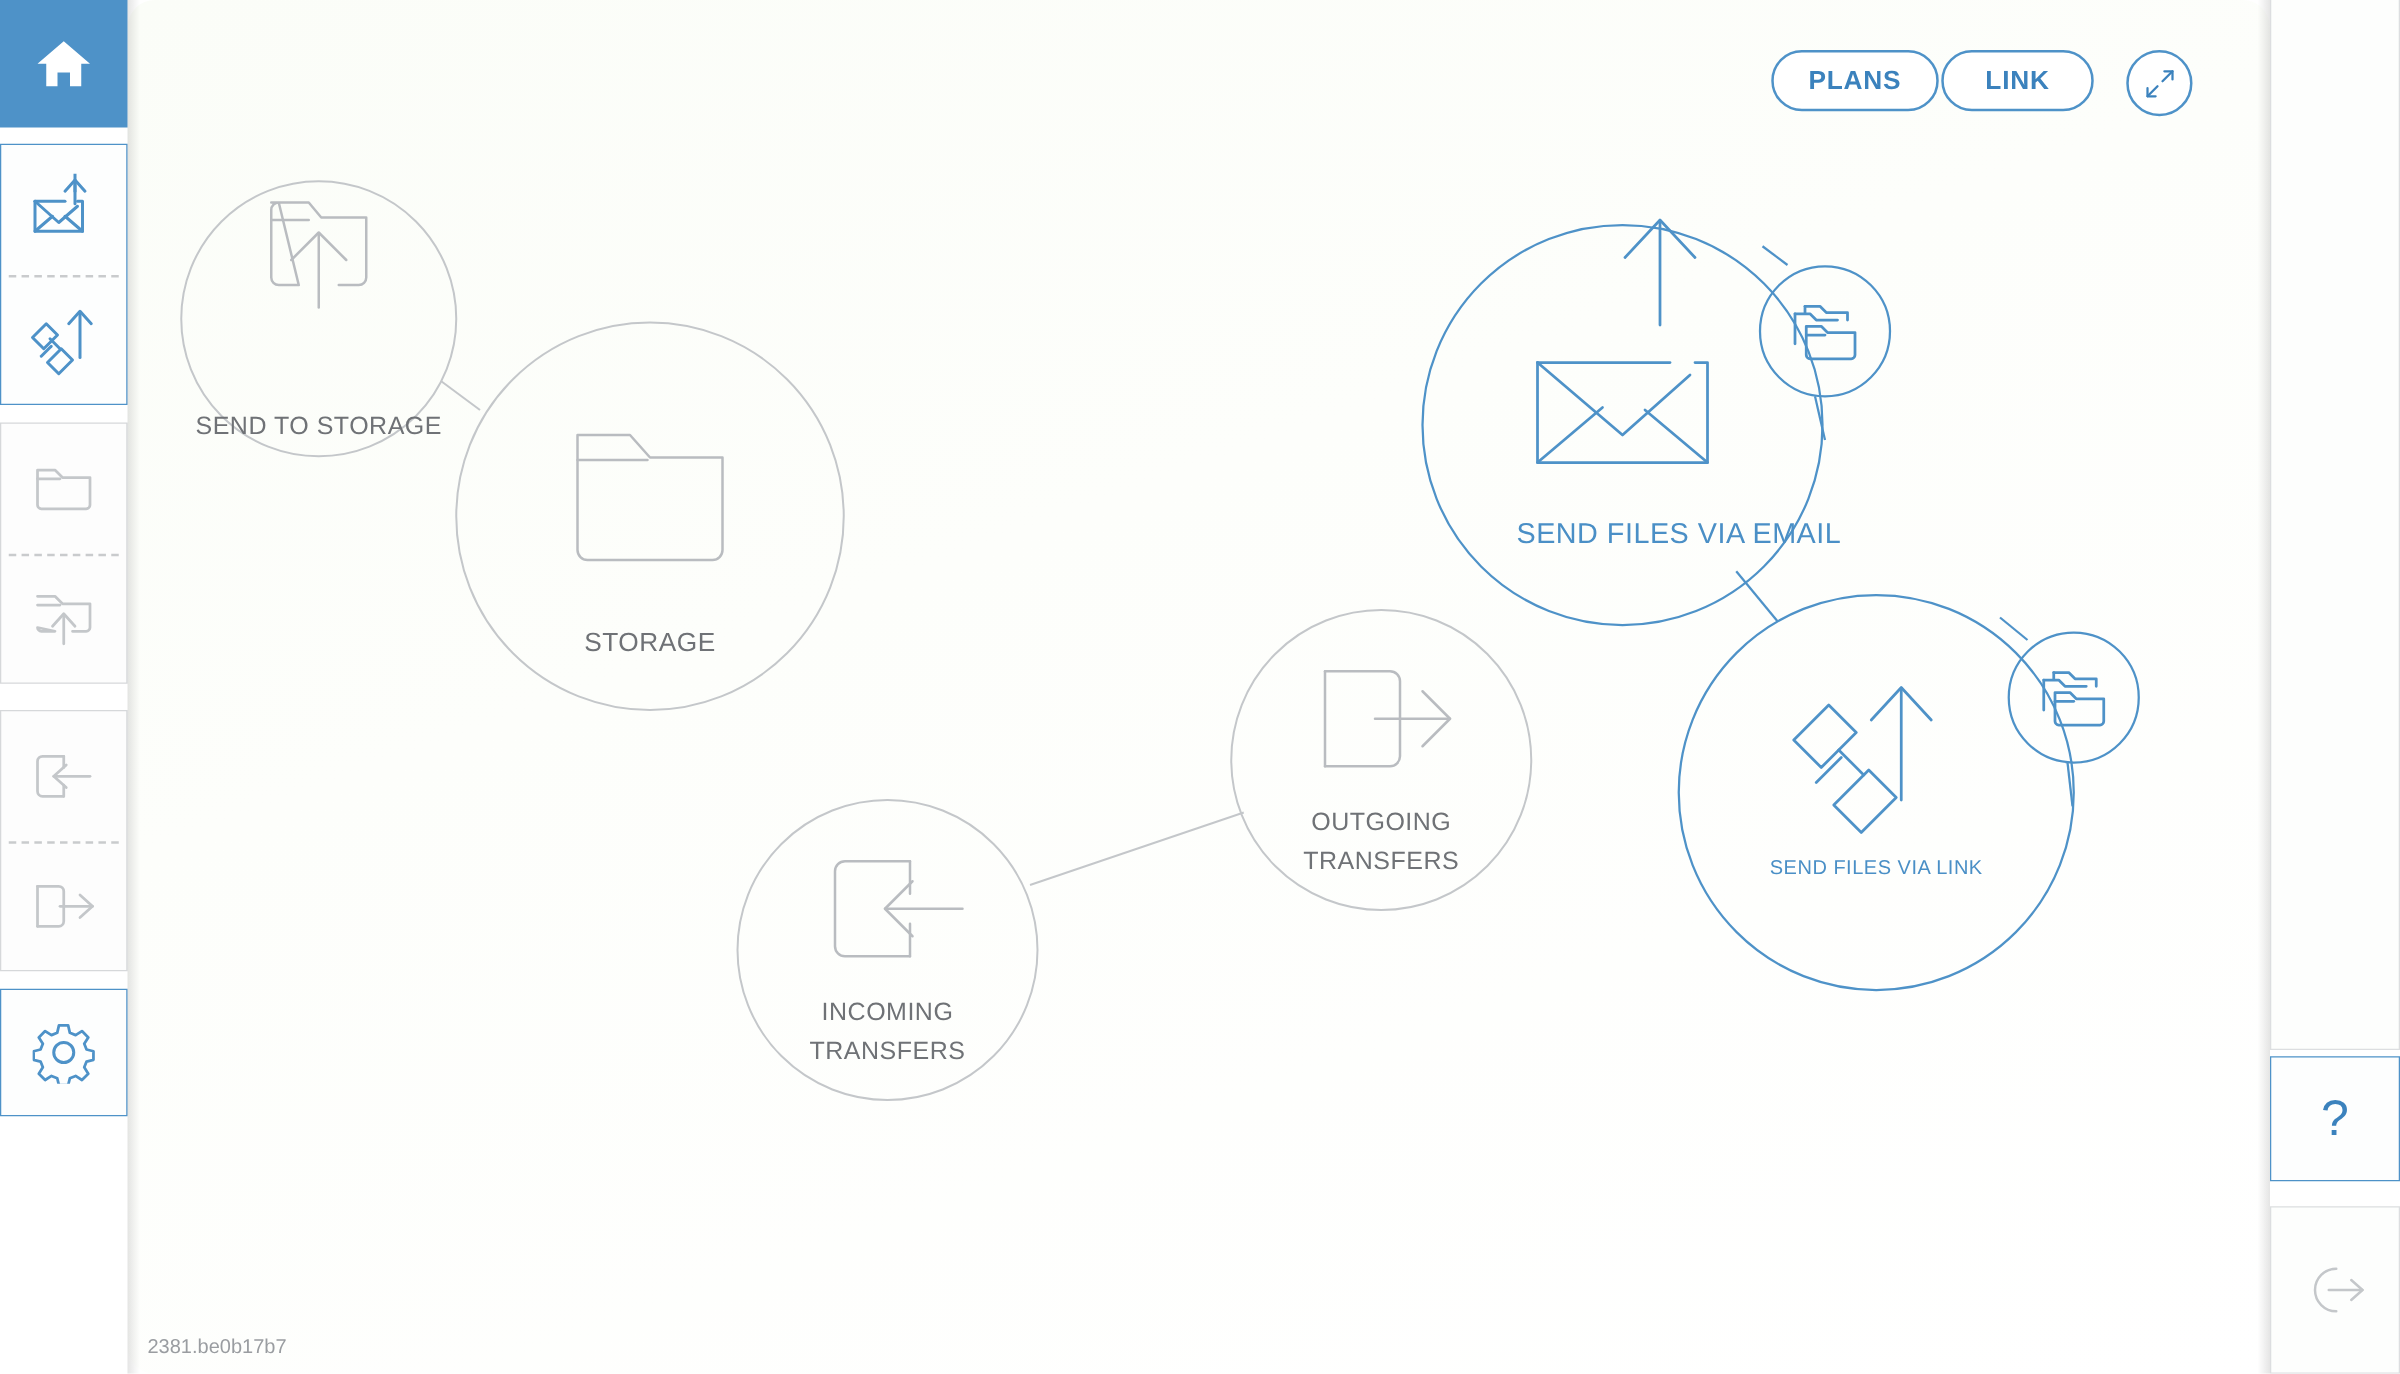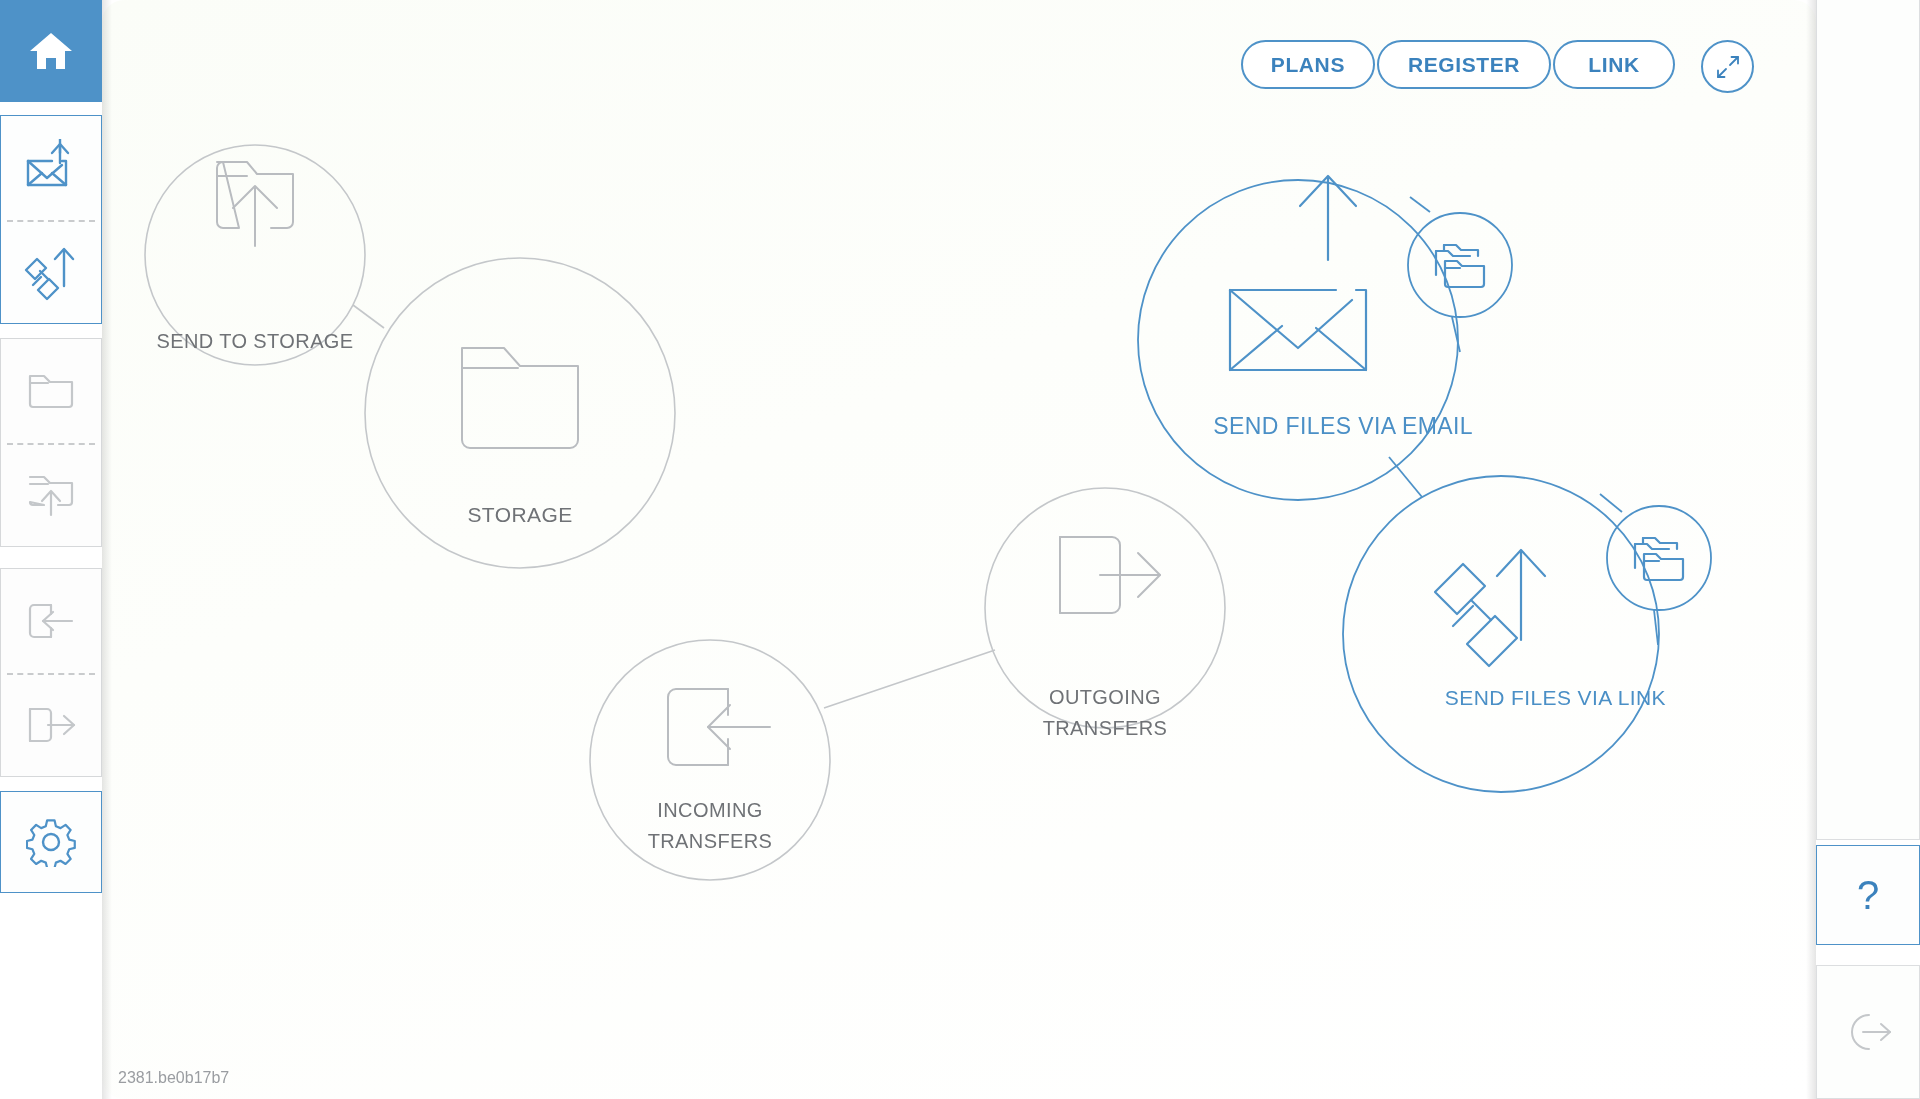--- a/index.html
+++ b/index.html
@@ -299,32 +299,31 @@
       </g>
     </svg>
 
     <div class="node-label label-grey" style="left:3px; top:330px; width:300px; font-size:20px;">SEND TO STORAGE</div>
 
     <div class="node-label label-grey" style="left:268px; top:503px; width:300px; font-size:21px;">STORAGE</div>
 
     <div class="node-label label-grey" style="left:458px; top:795px; width:300px; font-size:20px; line-height:31px;">INCOMING
 TRANSFERS</div>
 
-    <div class="node-label label-grey" style="left:853px; top:643px; width:300px; font-size:20px; line-height:31px;margin-top:39px;">OUTGOING
+    <div class="node-label label-grey" style="left:853px; top:643px; width:300px; font-size:20px; line-height:31px;">OUTGOING
 TRANSFERS</div>
 
     <div class="node-label label-blue" style="left:1021px; top:413px; width:350px; font-size:23px;text-align:right;">SEND FILES VIA EMAIL</div>
 
-    <div class="node-label label-blue" style="left:1234px; top:686px; width:330px; font-size:21px;text-align:right;">SEND FILES VIA LINK</div>
+    <div class="node-label label-blue" style="left:1234px; top:686px; width:330px; font-size:16px;">SEND FILES VIA LINK</div>
 
   </div>
 
   <div id="topbar">
     <div class="pill" id="btn-plans">PLANS</div>
-    <div class="pill" id="btn-register">REGISTER</div>
     <div class="pill" id="btn-login">LINK</div>
     <div class="icon-circle-btn">
       <svg width="28" height="28" viewBox="0 0 28 28">
         <g fill="none" stroke="#3b82bd" stroke-width="1.8" stroke-linecap="round" stroke-linejoin="round">
           <path d="M 16 12 L 24 4"></path>
           <path d="M 17.5 4 L 24 4 L 24 10.5"></path>
           <path d="M 12 16 L 4 24"></path>
           <path d="M 10.5 24 L 4 24 L 4 17.5"></path>
         </g>
       </svg>

